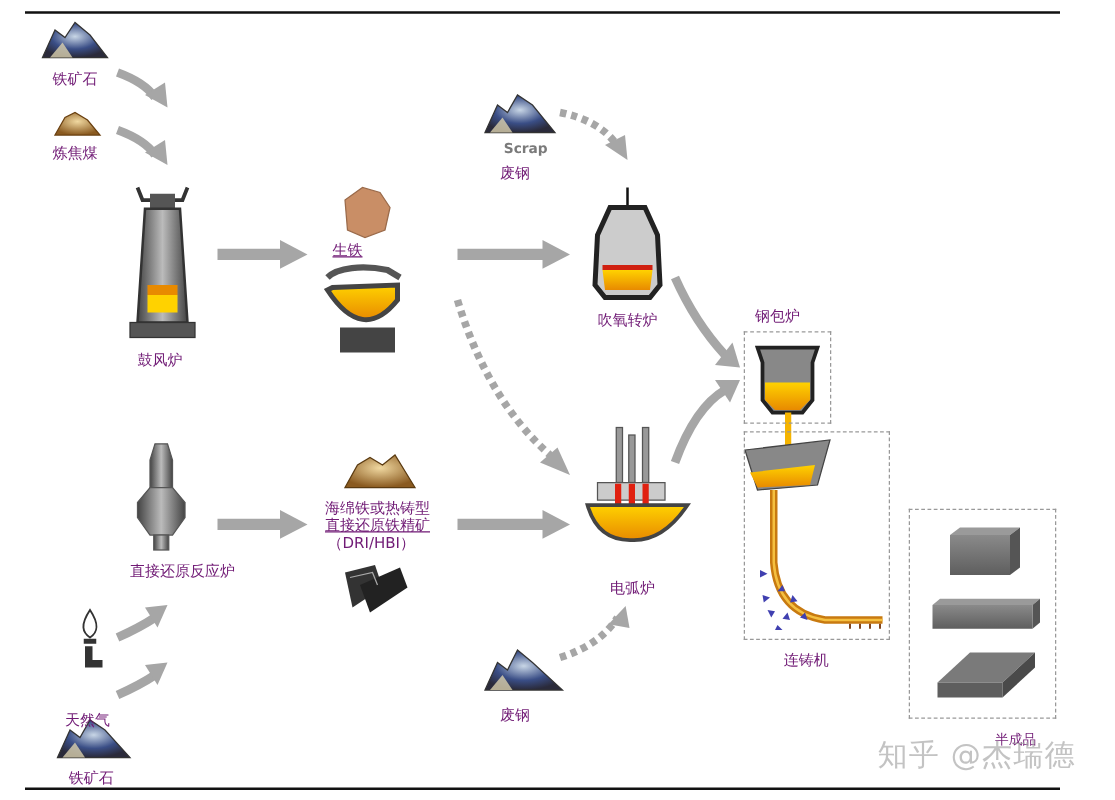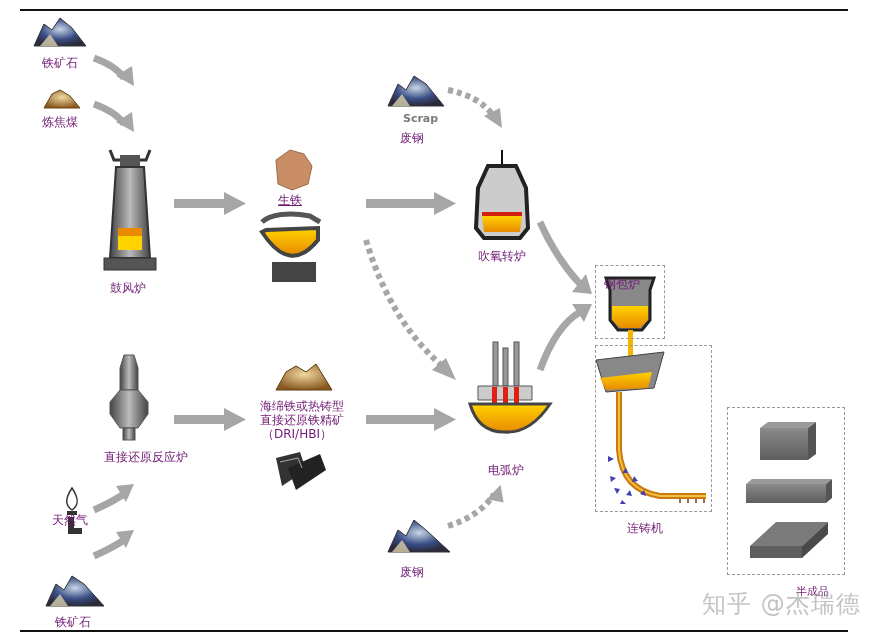--- a/index.html
+++ b/index.html
@@ -214,29 +214,29 @@
   </g>
 </svg>
 
 <div class="box" style="left:595px;top:265px;width:68px;height:72px;"></div>
 <div class="box" style="left:595px;top:345px;width:115px;height:165px;"></div>
 <div class="box" style="left:727px;top:407px;width:116px;height:166px;"></div>
 
 <div class="lbl" style="left:42px;top:55px;">铁矿石</div>
 <div class="lbl" style="left:42px;top:114px;">炼焦煤</div>
 <div class="lbl" style="left:110px;top:280px;">鼓风炉</div>
-<div class="lbl" style="left:278px;top:192px;text-decoration:underline;">生铁</div>
+<div class="lbl" style="left:266px;top:192px;text-decoration:underline;">生铁</div>
 <div class="lbl lbl-sans" style="left:403px;top:112px;font-size:11px;font-weight:bold;color:#7a7a7a;">Scrap</div>
 <div class="lbl" style="left:400px;top:130px;">废钢</div>
 <div class="lbl" style="left:478px;top:248px;">吹氧转炉</div>
-<div class="lbl" style="left:604px;top:245px;margin-top:31px;">钢包炉</div>
+<div class="lbl" style="left:604px;top:245px;">钢包炉</div>
 <div class="lbl" style="left:104px;top:449px;font-family:Liberation Mono, monospace;">直接还原反应炉</div>
 <div class="lbl" style="left:260px;top:398px;">海绵铁或热铸型</div>
-<div class="lbl" style="left:260px;top:412px;">直接还原铁精矿</div>
+<div class="lbl" style="left:260px;top:412px;text-decoration:underline;">直接还原铁精矿</div>
 <div class="lbl lbl-sans" style="left:262px;top:426px;">（DRI/HBI）</div>
 <div class="lbl" style="left:488px;top:462px;">电弧炉</div>
-<div class="lbl" style="left:52px;top:512px;">天然气</div>
+<div class="lbl" style="left:52px;top:568px;">天然气</div>
 <div class="lbl" style="left:400px;top:564px;">废钢</div>
 <div class="lbl" style="left:627px;top:520px;">连铸机</div>
 <div class="lbl" style="left:796px;top:584px;font-size:11px;">半成品</div>
 <div class="lbl" style="left:55px;top:614px;">铁矿石</div>
 
 <div class="watermark">知乎 @杰瑞德</div>
 
 </body></html>

